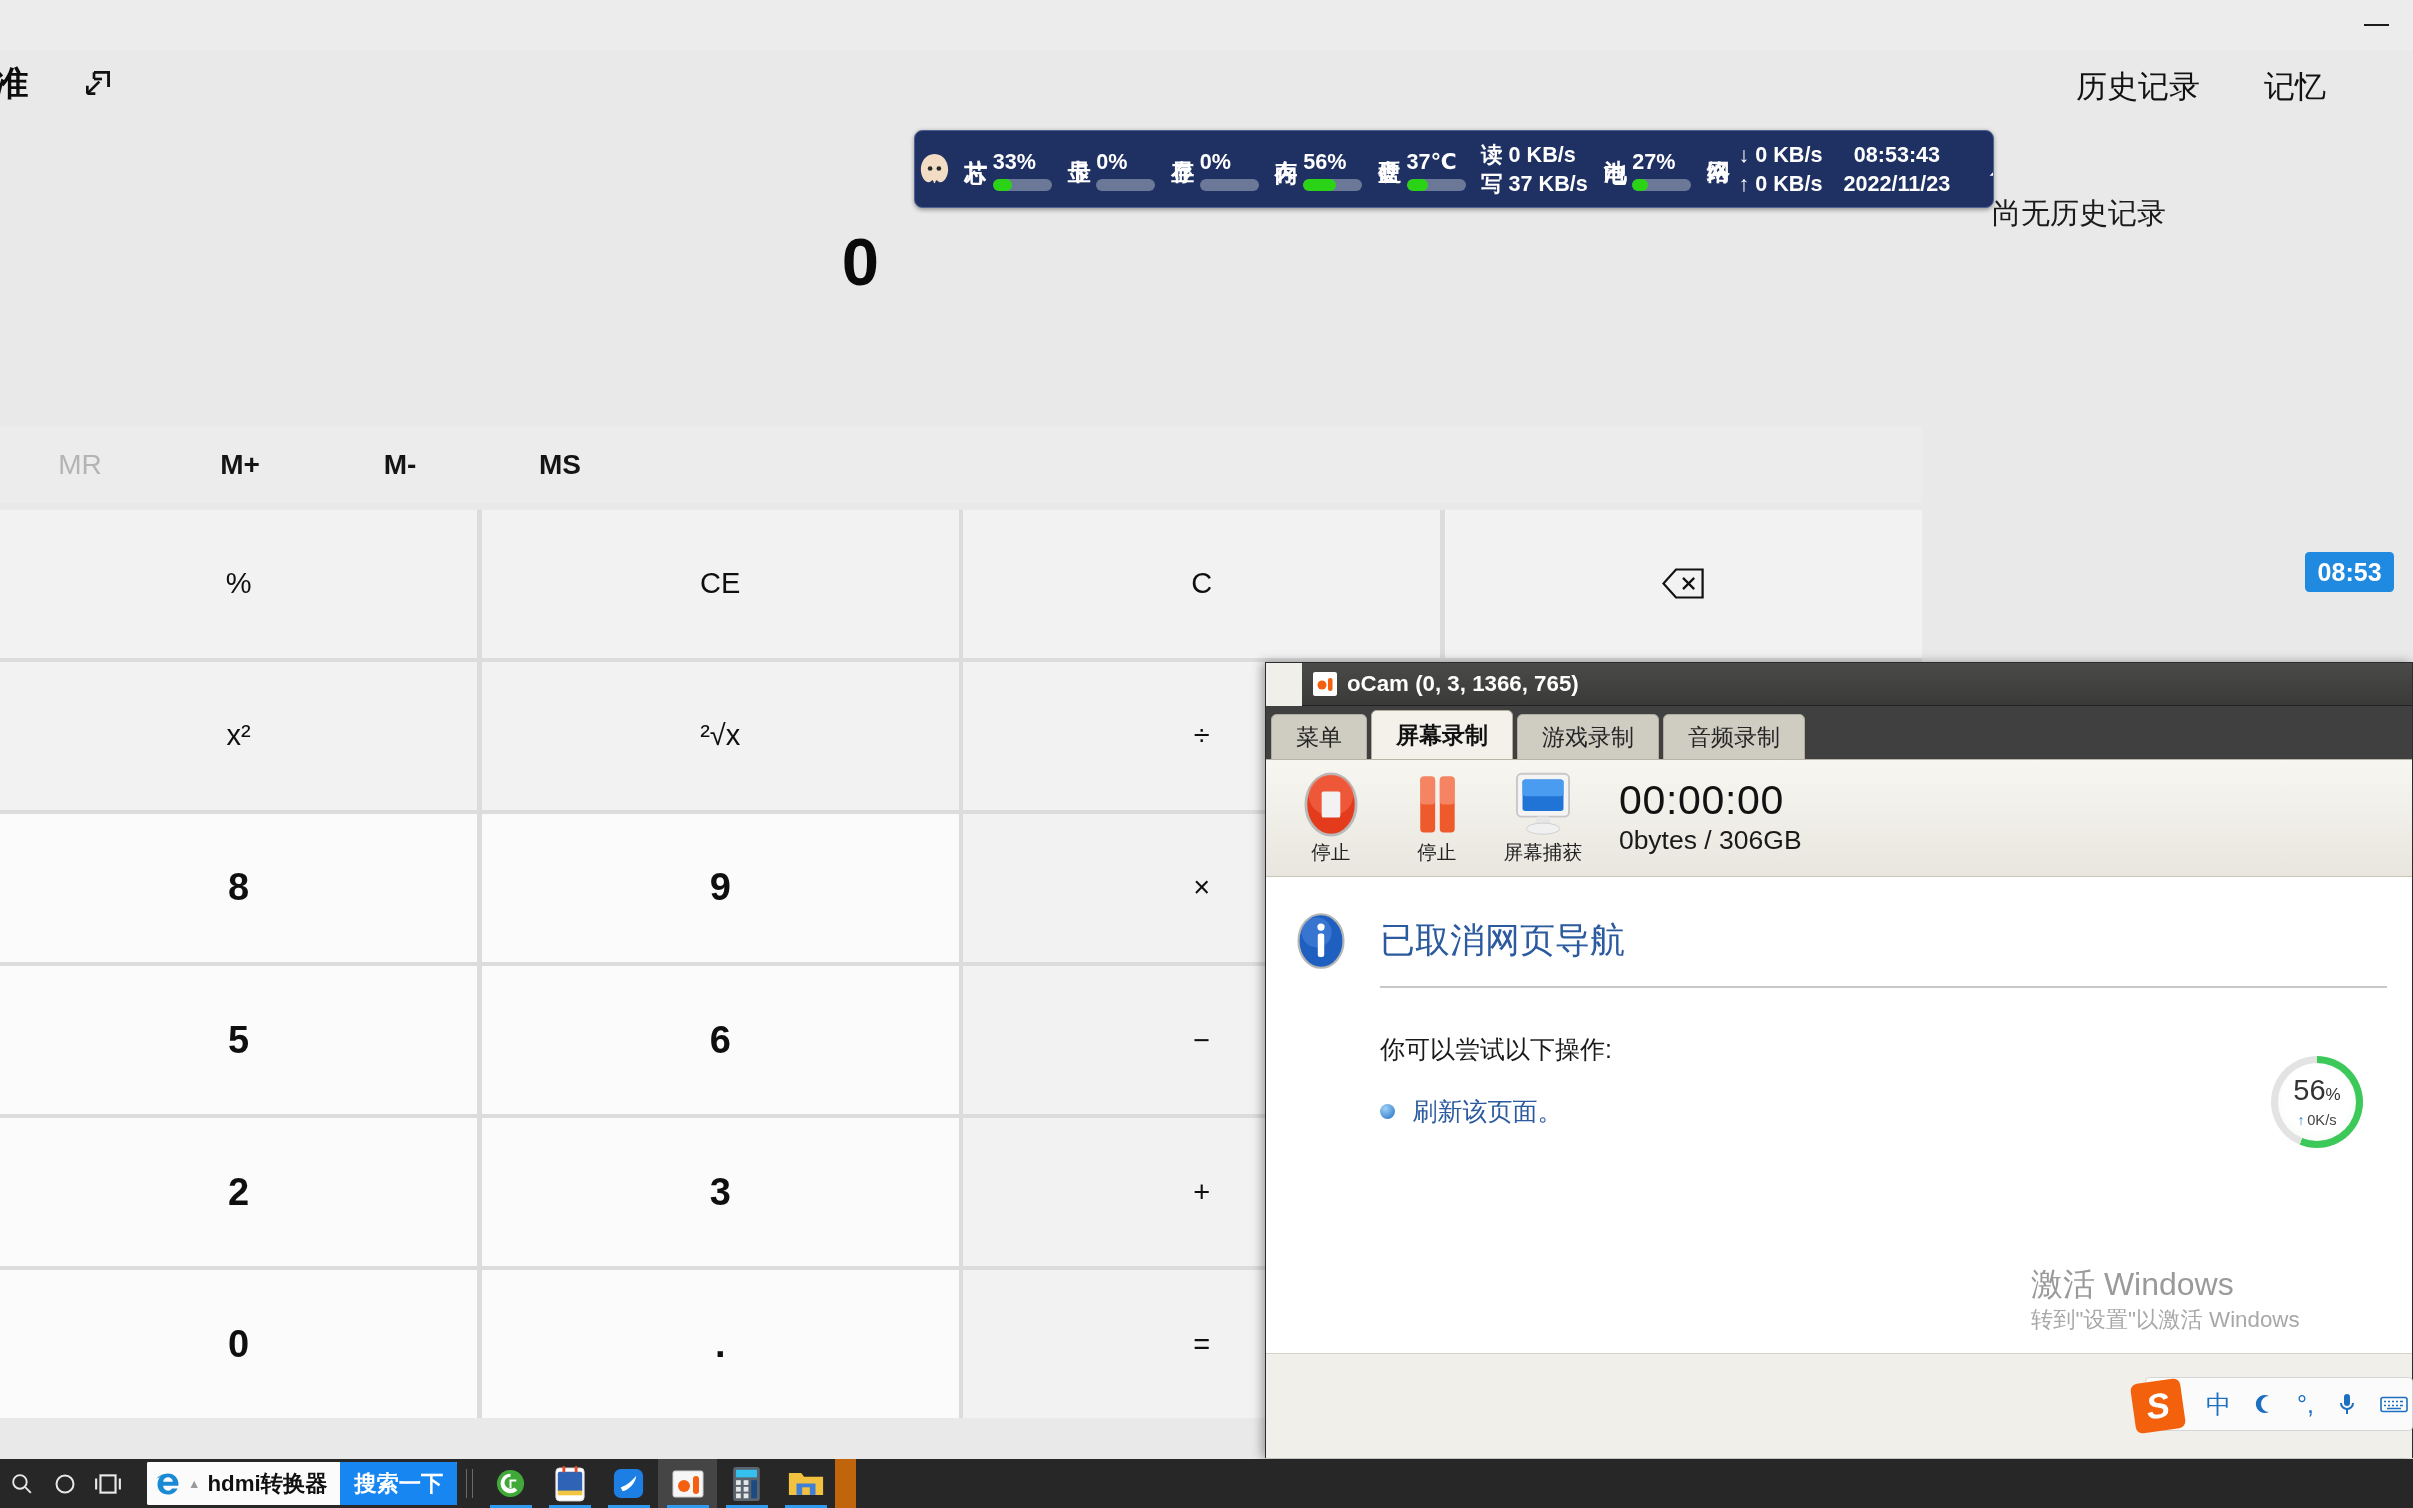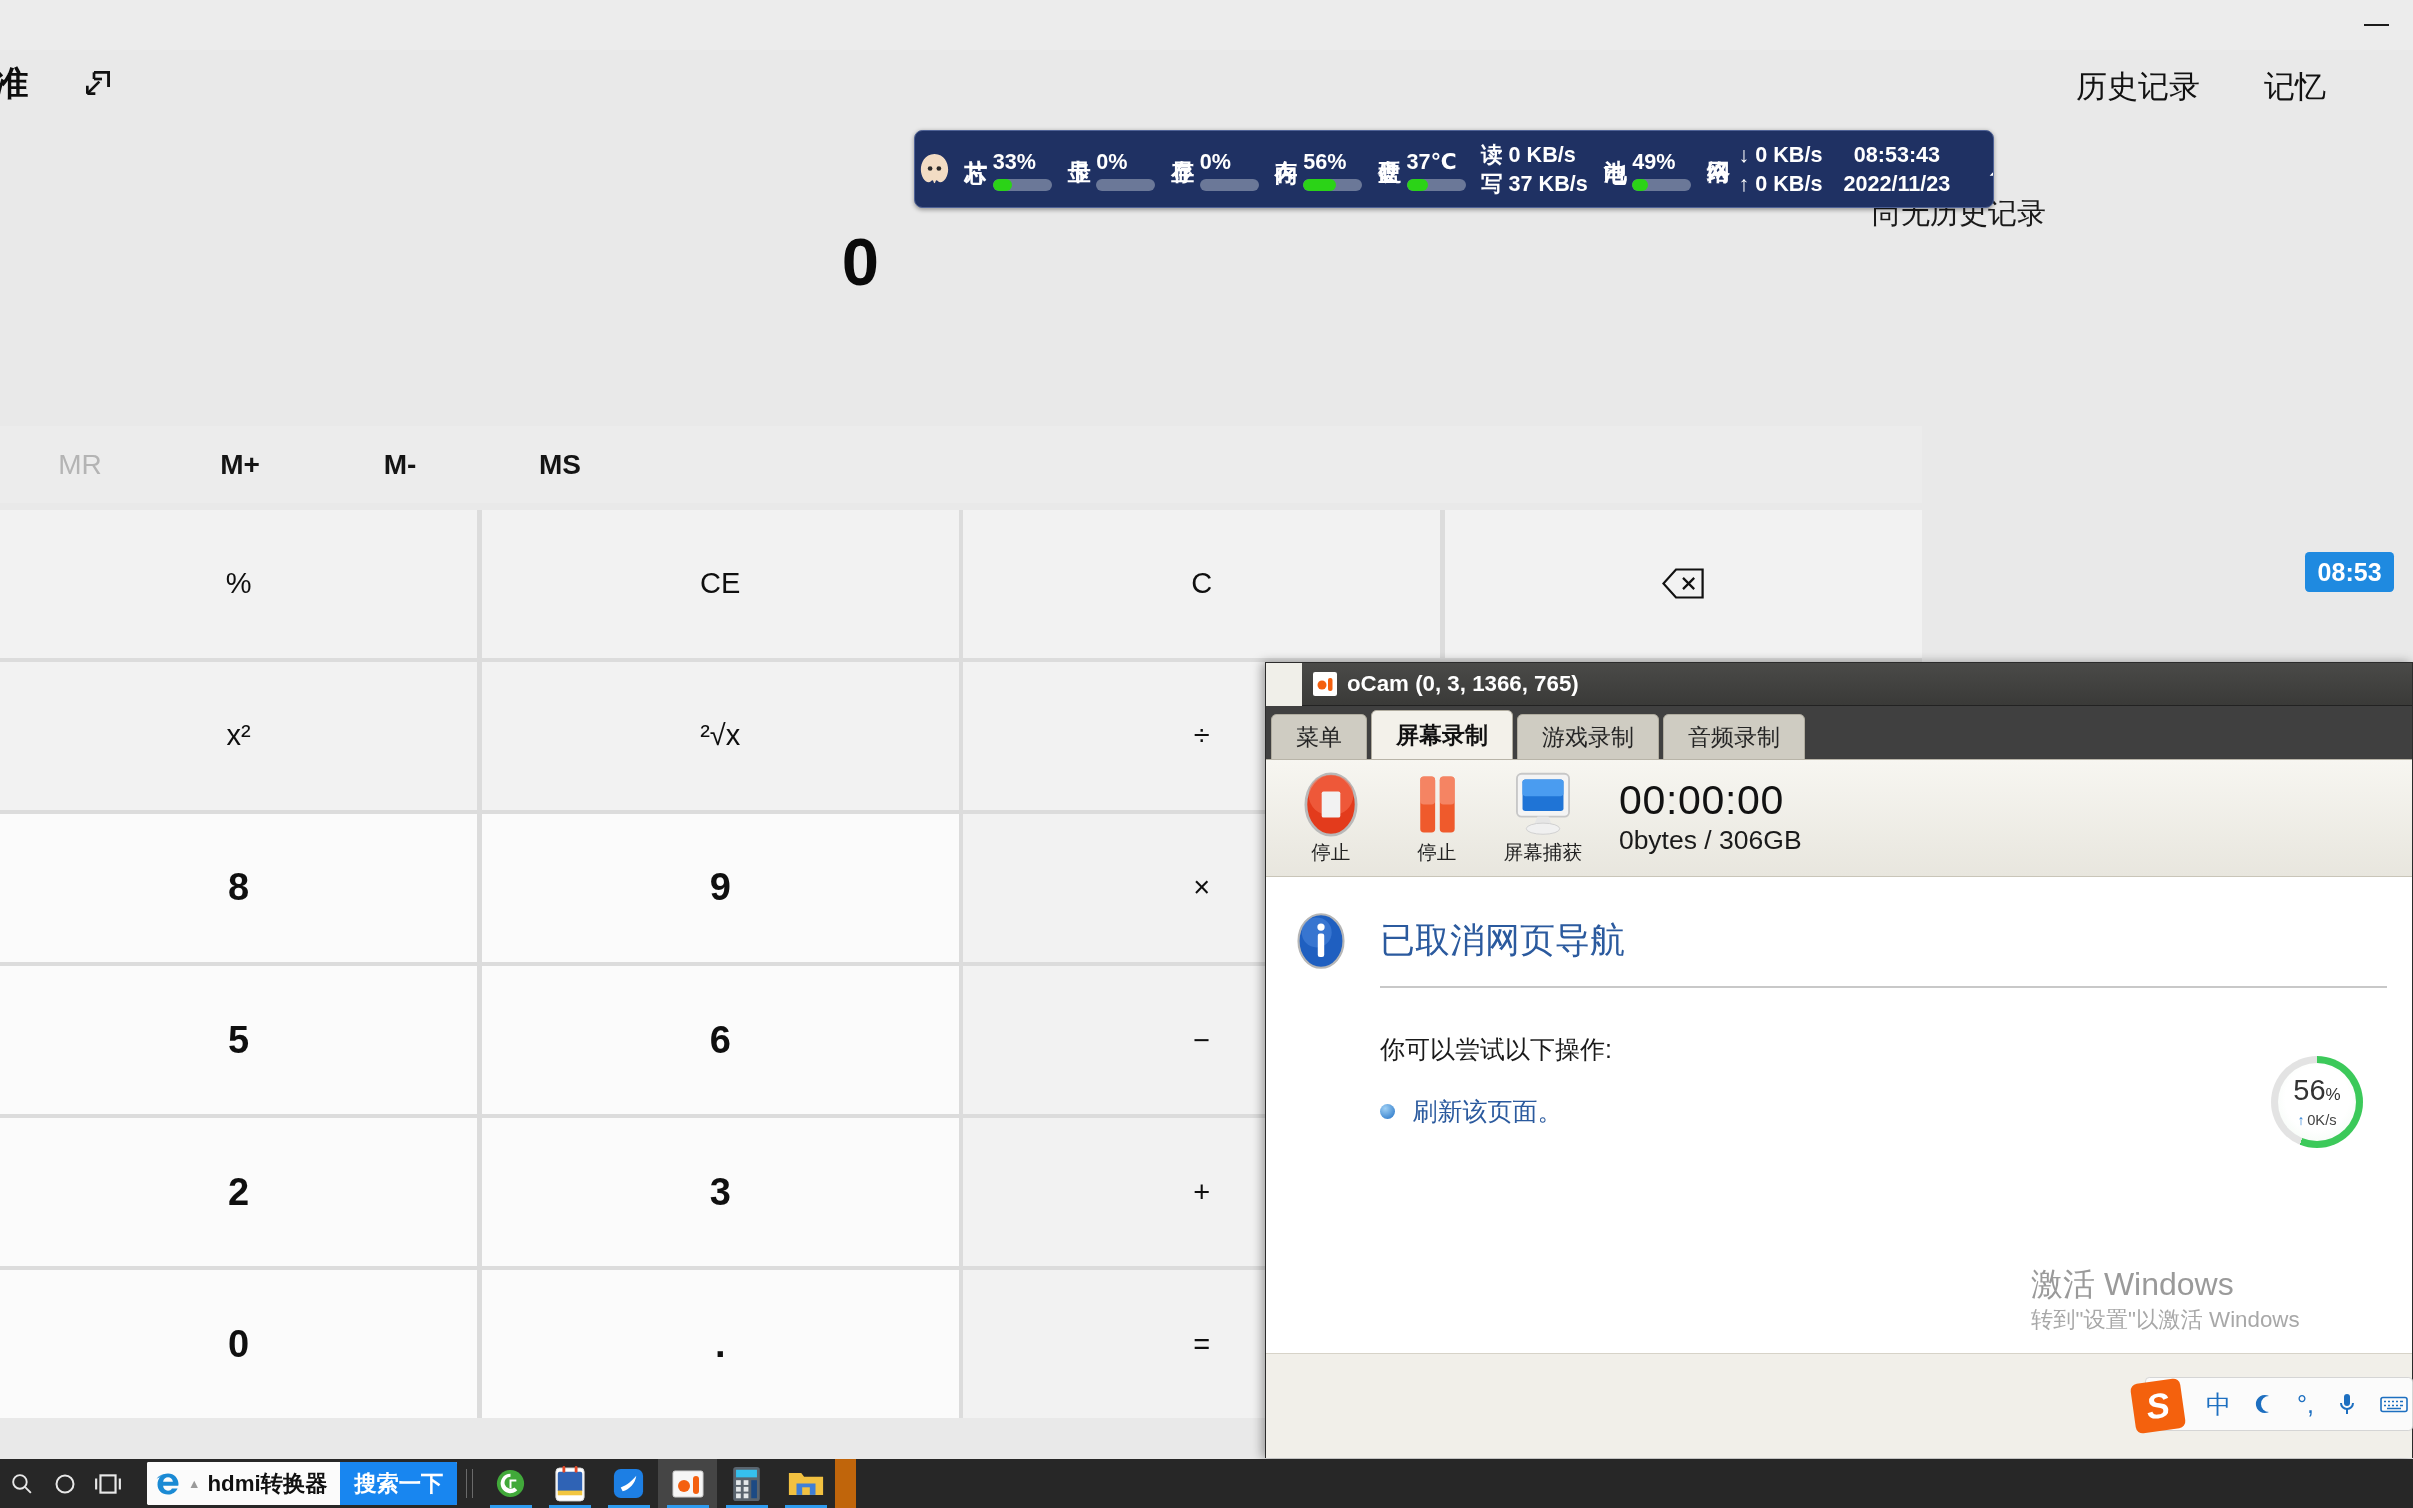--- a/index.html
+++ b/index.html
@@ -45,21 +45,21 @@
   }
   #calc-tabs .tab {
     font-size: 31px; color: #121212; font-weight: 500;
   }
 
   #calc-display-value {
     position: absolute; right: 1534px; top: 223px;
     font-size: 67px; font-weight: 700; color: #0a0a0a;
   }
   #calc-history-empty {
-    position: absolute; left: 1872px; top: 194px;
+    position: absolute; left: 1992px; top: 194px;
     font-size: 29px; color: #1a1a1a;
   }
 
   #calc-memrow {
     position: absolute; left: 0; top: 426px; width: 1922px; height: 77px;
     background: #ececec;
     display: flex; align-items: center;
   }
   #calc-memrow .mem-btn {
     width: 160px; text-align: center;
@@ -415,21 +415,21 @@
         <div><span>读</span>
              <span>0 KB/s</span></div>
         <div><span>写</span>
              <span>37 KB/s</span></div>
       </div>
     </div>
 
     <div class="m-item">
       <div class="m-label">电池</div>
       <div class="m-body">
-        <div class="m-val">49%</div>
+        <div class="m-val">27%</div>
         <div class="m-bar">
             <i style="width:27%"></i>
           </div>
       </div>
     </div>
 
     <div class="m-item">
       <div class="m-label">网络</div>
       <div class="m-body m-twoline" style="margin-left:8.4px">
         <div><span>↓</span>

